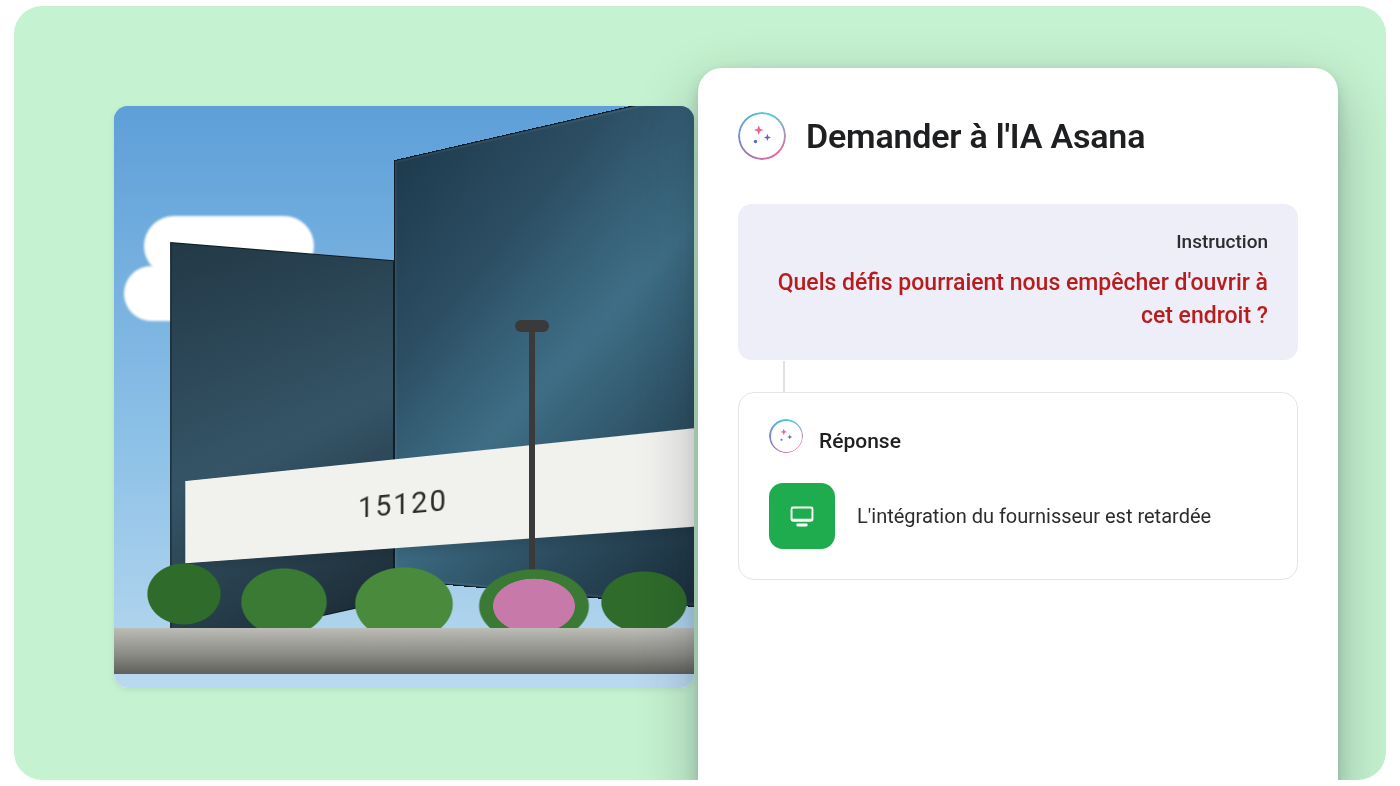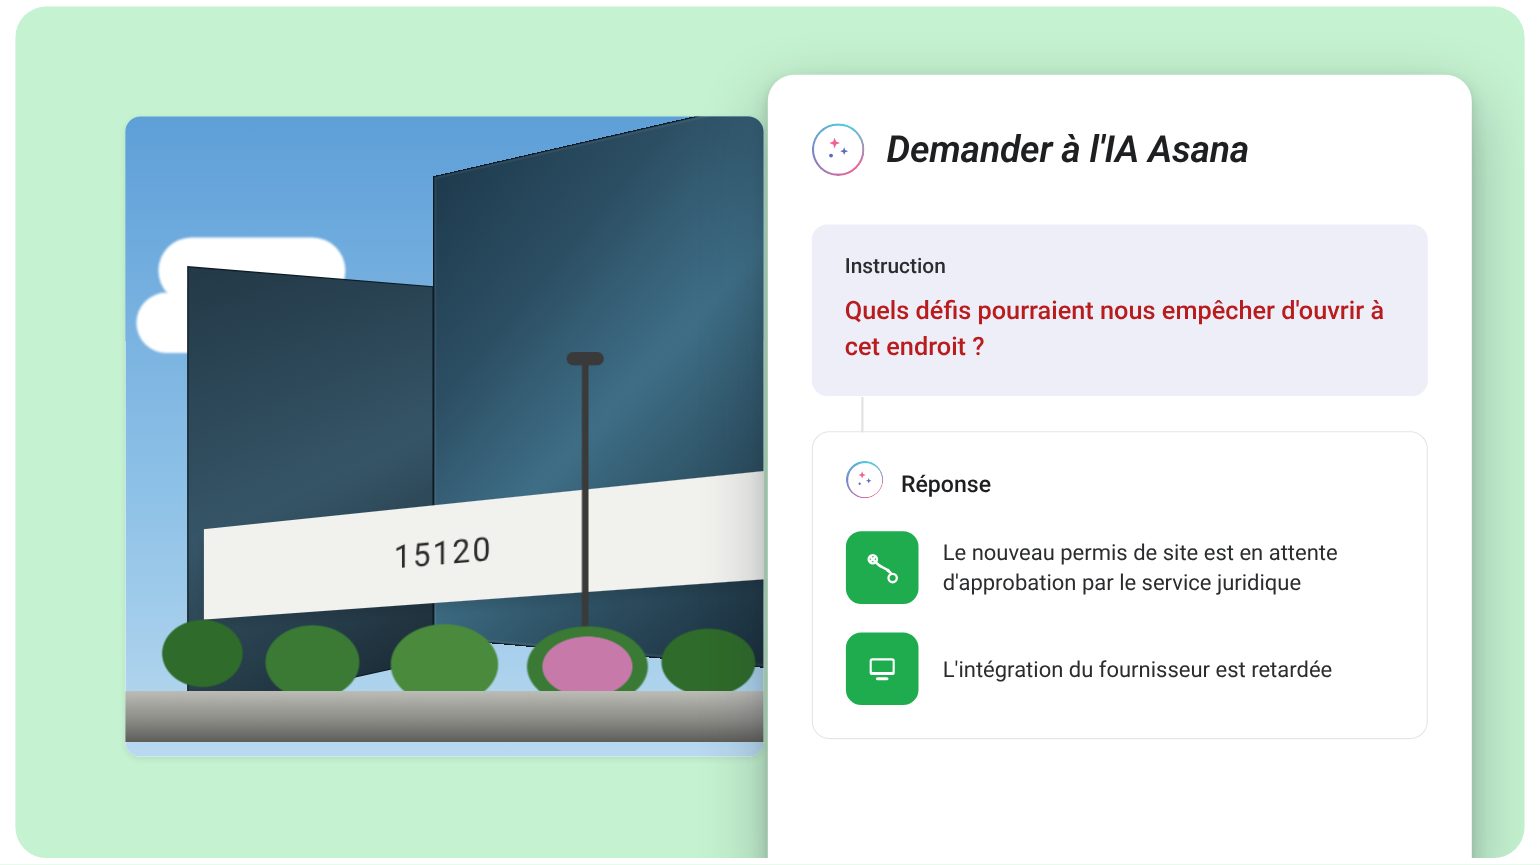--- a/index.html
+++ b/index.html
@@ -154,21 +154,20 @@
     box-shadow:
       0 2px 6px rgba(0,0,0,0.05),
       0 24px 60px rgba(24,33,42,0.30),
       0 6px 18px rgba(24,33,42,0.12);
     padding: 44px 40px 0 40px;
   }
   .panel-header {
     display: flex;
     align-items: center;
     gap: 20px;
-    font-style: italic;
   }
   .ai-icon-lg {
     width: 48px;
     height: 48px;
     border-radius: 999px;
     display: flex;
     align-items: center;
     justify-content: center;
     background: #fff;
     position: relative;
@@ -189,20 +188,21 @@
     font-weight: 600;
     color: #1e1f21;
     letter-spacing: -0.2px;
   }
 
   .instruction-box {
     margin-top: 44px;
     background: #EEEEF9;
     border-radius: 14px;
     padding: 26px 30px 28px;
+    text-align: right;
   }
   .instruction-label {
     font-size: 19px;
     font-weight: 500;
     color: #2b2c2e;
   }
   .instruction-text {
     margin-top: 14px;
     font-size: 23px;
     line-height: 1.42;
@@ -344,33 +344,20 @@
           <svg class="sparkle-sm" viewBox="0 0 24 24" fill="none">
             <path d="M9 2l1.2 3.3L13.5 6.5 10.2 7.7 9 11 7.8 7.7 4.5 6.5 7.8 5.3 9 2z" fill="#f06292"></path>
             <path d="M17 10l.9 2.4 2.4.9-2.4.9L17 16.6l-.9-2.4-2.4-.9 2.4-.9L17 10z" fill="#5c6bc0"></path>
             <circle cx="6" cy="17" r="1.4" fill="#5c6bc0"></circle>
           </svg>
         </span>
         <div class="response-label">Réponse</div>
       </div>
 
 
-      <div class="challenge">
-        <div class="chip">
-          <svg width="38" height="38" viewBox="0 0 40 40" fill="none">
-            <circle cx="11" cy="12" r="4" stroke="#fff" stroke-width="2.2"></circle>
-            <line x1="8.2" y1="9.2" x2="13.8" y2="14.8" stroke="#fff" stroke-width="2.2"></line>
-            <line x1="13.8" y1="9.2" x2="8.2" y2="14.8" stroke="#fff" stroke-width="2.2"></line>
-            <path d="M14 15 C 20 22, 22 18, 28 25" stroke="#fff" stroke-width="2.4" fill="none" stroke-linecap="round"></path>
-            <path d="M28 25 l-4 -1 l2.3 -3.2 z" fill="#fff"></path>
-            <circle cx="30" cy="30" r="4" stroke="#fff" stroke-width="2.2"></circle>
-          </svg>
-        </div>
-        <div class="challenge-text">Le nouveau permis de site est en attente d'approbation par le service juridique</div>
-      </div>
 
       <div class="challenge">
         <div class="chip">
           <svg width="38" height="38" viewBox="0 0 40 40" fill="none">
             <rect x="8" y="10" width="24" height="16" rx="2.5" fill="#fff"></rect>
             <rect x="10" y="12" width="20" height="11" rx="1" fill="#1FAC4E"></rect>
             <rect x="14" y="28" width="12" height="3" rx="1.5" fill="#fff"></rect>
           </svg>
         </div>
         <div class="challenge-text">L'intégration du fournisseur est retardée</div>

